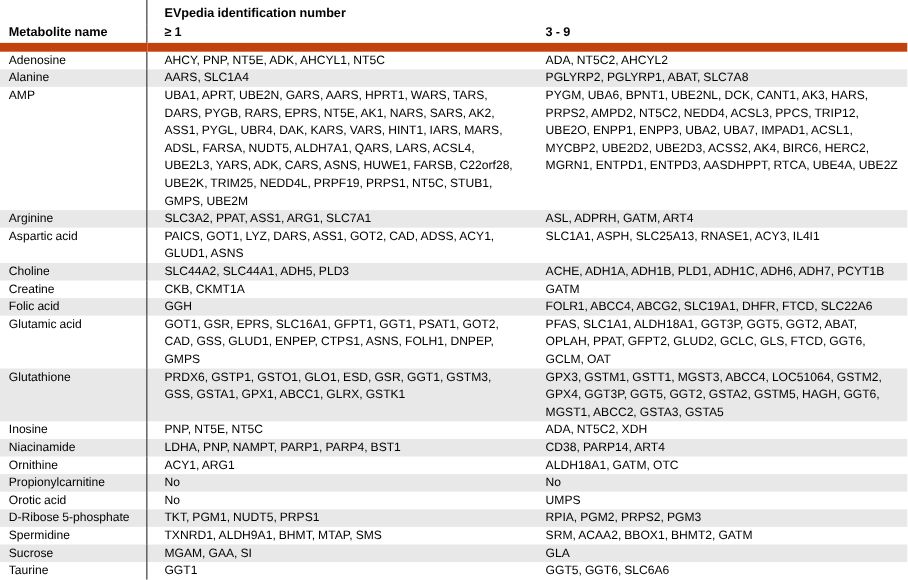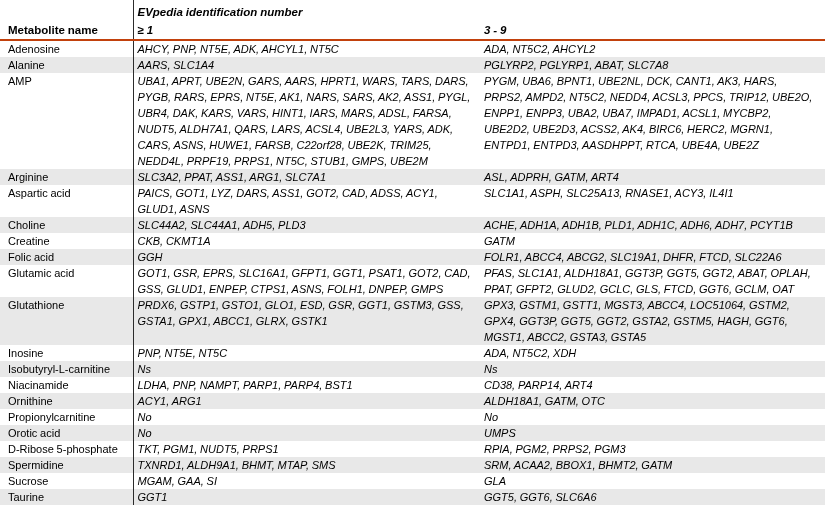--- a/index.html
+++ b/index.html
@@ -25,37 +25,37 @@
 
   th, td {
     font-size: 11px;
     line-height: 16px;
     vertical-align: top;
     text-align: left;
     padding: 0;
     word-spacing: -0.3px;
   }
   td.name, th.name { padding-left: 8px; padding-right: 4px; }
-  td.g, th.g { padding-left: 4px; padding-right: 6px; font-style: italic; }
+  td.g, th.g { padding-left: 16px; padding-right: 6px; }
 
   .vline { border-left: 1px solid #2b2b2b; }
 
   thead tr.group th {
     font-weight: bold;
     font-size: 11.5px;
     height: 20px;
     vertical-align: bottom;
     padding-bottom: 2px;
   }
   thead tr.cols th {
     font-weight: bold;
     font-size: 11.5px;
     height: 15px;
     vertical-align: bottom;
-    border-bottom: 2px solid #c2410c;
+    border-bottom: 8px solid #c2410c;
     padding-bottom: 1px;
   }
   tbody tr:nth-child(even) { background: #e8e8e8; }
 </style>
 </head>
 <body>
 
 <table class="metab">
   <colgroup>
     <col class="c1">
@@ -123,25 +123,20 @@
       <td class="name">Glutathione</td>
       <td class="g vline">PRDX6, GSTP1, GSTO1, GLO1, ESD, GSR, GGT1, GSTM3, GSS, GSTA1, GPX1, ABCC1, GLRX, GSTK1</td>
       <td class="g">GPX3, GSTM1, GSTT1, MGST3, ABCC4, LOC51064, GSTM2, GPX4, GGT3P, GGT5, GGT2, GSTA2, GSTM5, HAGH, GGT6, MGST1, ABCC2, GSTA3, GSTA5</td>
     </tr>
     <tr>
       <td class="name">Inosine</td>
       <td class="g vline">PNP, NT5E, NT5C</td>
       <td class="g">ADA, NT5C2, XDH</td>
     </tr>
     <tr>
-      <td class="name">Isobutyryl-L-carnitine</td>
-      <td class="g vline">Ns</td>
-      <td class="g">Ns</td>
-    </tr>
-    <tr>
       <td class="name">Niacinamide</td>
       <td class="g vline">LDHA, PNP, NAMPT, PARP1, PARP4, BST1</td>
       <td class="g">CD38, PARP14, ART4</td>
     </tr>
     <tr>
       <td class="name">Ornithine</td>
       <td class="g vline">ACY1, ARG1</td>
       <td class="g">ALDH18A1, GATM, OTC</td>
     </tr>
     <tr>

